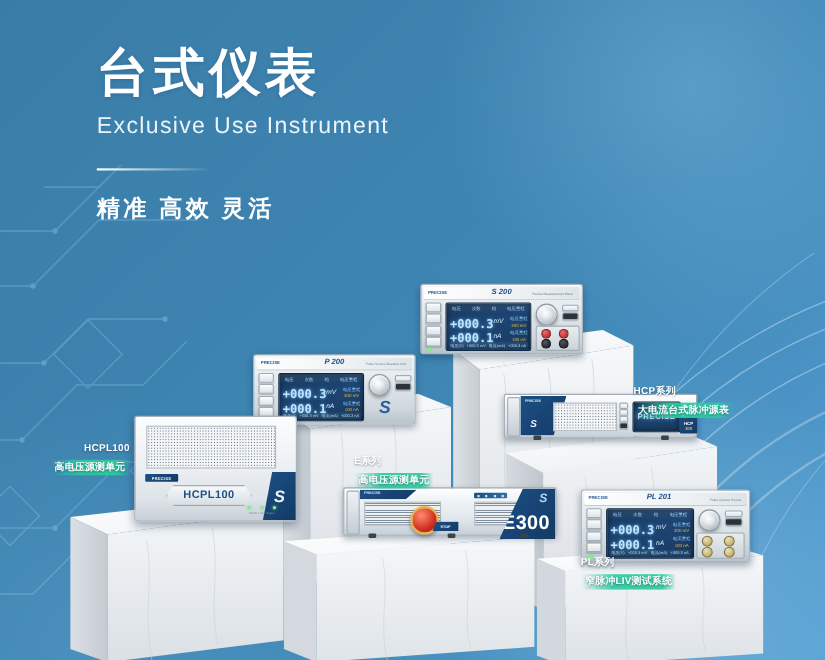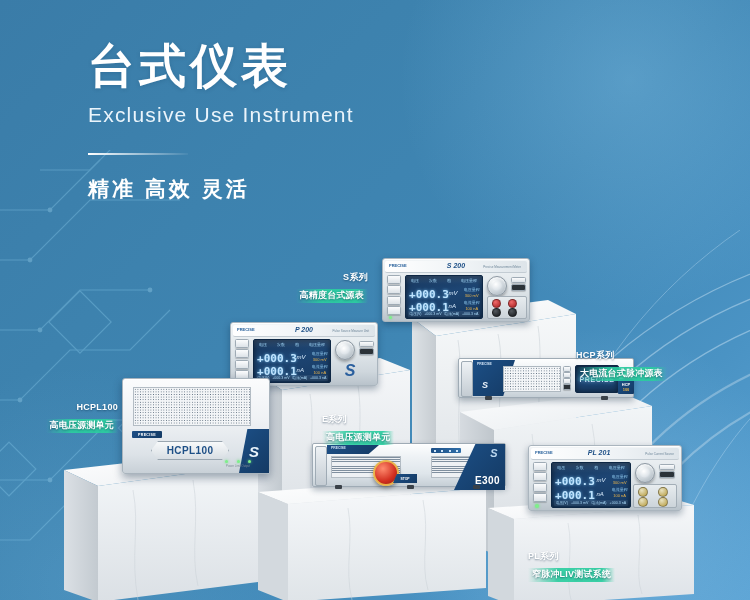--- a/index.html
+++ b/index.html
@@ -338,24 +338,20 @@
     <div class="sbtn" style="position:absolute;left:128px;top:25px;width:13px;height:5px;border-radius:2px;background:#2b3238;"></div>
 
     <div style="position:absolute;left:104px;top:37px;width:38px;height:21px;border-radius:2px;background:linear-gradient(180deg,#e7ecef,#ccd4da);border:1px solid #a3aeb7;">
       <div class="port" style="left:4px;top:2px;width:7px;height:7px;background:radial-gradient(circle at 35% 30%,#f06a6a,#a51f1f);"></div>
       <div class="port" style="left:20px;top:2px;width:7px;height:7px;background:radial-gradient(circle at 35% 30%,#f06a6a,#a51f1f);"></div>
       <div class="port" style="left:4px;top:11px;width:7px;height:7px;background:radial-gradient(circle at 35% 30%,#53585d,#15181b);"></div>
       <div class="port" style="left:20px;top:11px;width:7px;height:7px;background:radial-gradient(circle at 35% 30%,#53585d,#15181b);"></div>
     </div>
   </div>
 
-  <div class="callout cal-green" style="left:258px;top:272px;width:110px;">
-    <div class="ser">S系列</div>
-    <div class="desc">高精度台式源表</div>
-  </div>
 
   <div class="dev bench" style="left:230px;top:322px;width:146px;height:62px;">
     <div class="brandbar" style="left:2px;top:2px;right:2px;height:11px;border-radius:2px;">
       <span style="position:absolute;left:4px;top:2px;font-size:4px;color:#27609b;font-weight:bold;">PRECISE</span>
       <span style="position:absolute;left:50%;top:1px;transform:translateX(-50%);font-size:7px;color:#1d4f86;font-weight:bold;font-style:italic;">P 200</span>
       <span style="position:absolute;right:6px;top:4px;font-size:3px;color:#6e8699;">Pulse Source Measure Unit</span>
     </div>
 
     <div class="btncol" style="left:4px;top:16px;width:14px;height:40px;">
       <div class="sbtn" style="height:7px;"></div>
@@ -489,21 +485,21 @@
                 border:2.5px solid #e8b34a;box-shadow:0 2px 4px rgba(0,0,0,.4);"></div>
     <div class="navy" style="position:absolute;left:80px;top:30px;width:24px;height:9px;
                 clip-path:polygon(16% 0,100% 0,100% 100%,0 100%);
                 display:flex;align-items:center;justify-content:center;">
       <span style="font-size:3.4px;color:#ffffff;font-weight:bold;">STOP</span>
     </div>
 
     <div class="navy" style="position:absolute;right:0;top:0;width:46px;height:42px;
                 clip-path:polygon(42% 0,100% 0,100% 100%,0 100%);
                 display:flex;align-items:flex-end;justify-content:flex-end;padding:0 5px 4px 0;">
-      <span style="font-size:10px;color:#ffffff;font-weight:bold;letter-spacing:.4px;">E300</span>
+      <span style="font-size:18px;color:#ffffff;font-weight:bold;letter-spacing:.4px;">E300</span>
     </div>
     <div class="logoS" style="right:4px;top:2px;width:14px;height:14px;font-size:11px;color:#bcd8f0;">S</div>
 
     <div class="foot" style="left:22px;top:41px;width:7px;height:4px;"></div>
     <div class="foot" style="left:94px;top:41px;width:7px;height:4px;"></div>
     <div class="foot" style="left:160px;top:41px;width:7px;height:4px;"></div>
   </div>
 
   <div class="callout cal-green cal-left" style="left:322px;top:414px;width:130px;text-align:left;">
     <div class="ser">E系列</div>
@@ -556,18 +552,18 @@
 
     <div style="position:absolute;left:104px;top:38px;width:42px;height:22px;border-radius:2px;
                 background:linear-gradient(180deg,#e7ecef,#ccd4da);border:1px solid #a3aeb7;">
       <div class="port" style="left:4px;top:2px;width:8px;height:8px;background:radial-gradient(circle at 35% 30%,#e8e2c0,#b59b3f);"></div>
       <div class="port" style="left:24px;top:2px;width:8px;height:8px;background:radial-gradient(circle at 35% 30%,#e8e2c0,#b59b3f);"></div>
       <div class="port" style="left:4px;top:12px;width:8px;height:8px;background:radial-gradient(circle at 35% 30%,#e8e2c0,#b59b3f);"></div>
       <div class="port" style="left:24px;top:12px;width:8px;height:8px;background:radial-gradient(circle at 35% 30%,#e8e2c0,#b59b3f);"></div>
     </div>
   </div>
 
-  <div class="callout cal-green cal-left" style="left:528px;top:551px;width:130px;text-align:left;">
+  <div class="callout cal-green cal-left" style="left:528px;top:506px;width:130px;text-align:left;">
     <div class="ser">PL系列</div>
     <div class="desc">窄脉冲LIV测试系统</div>
   </div>
 
 </div>
 
 </body></html>

